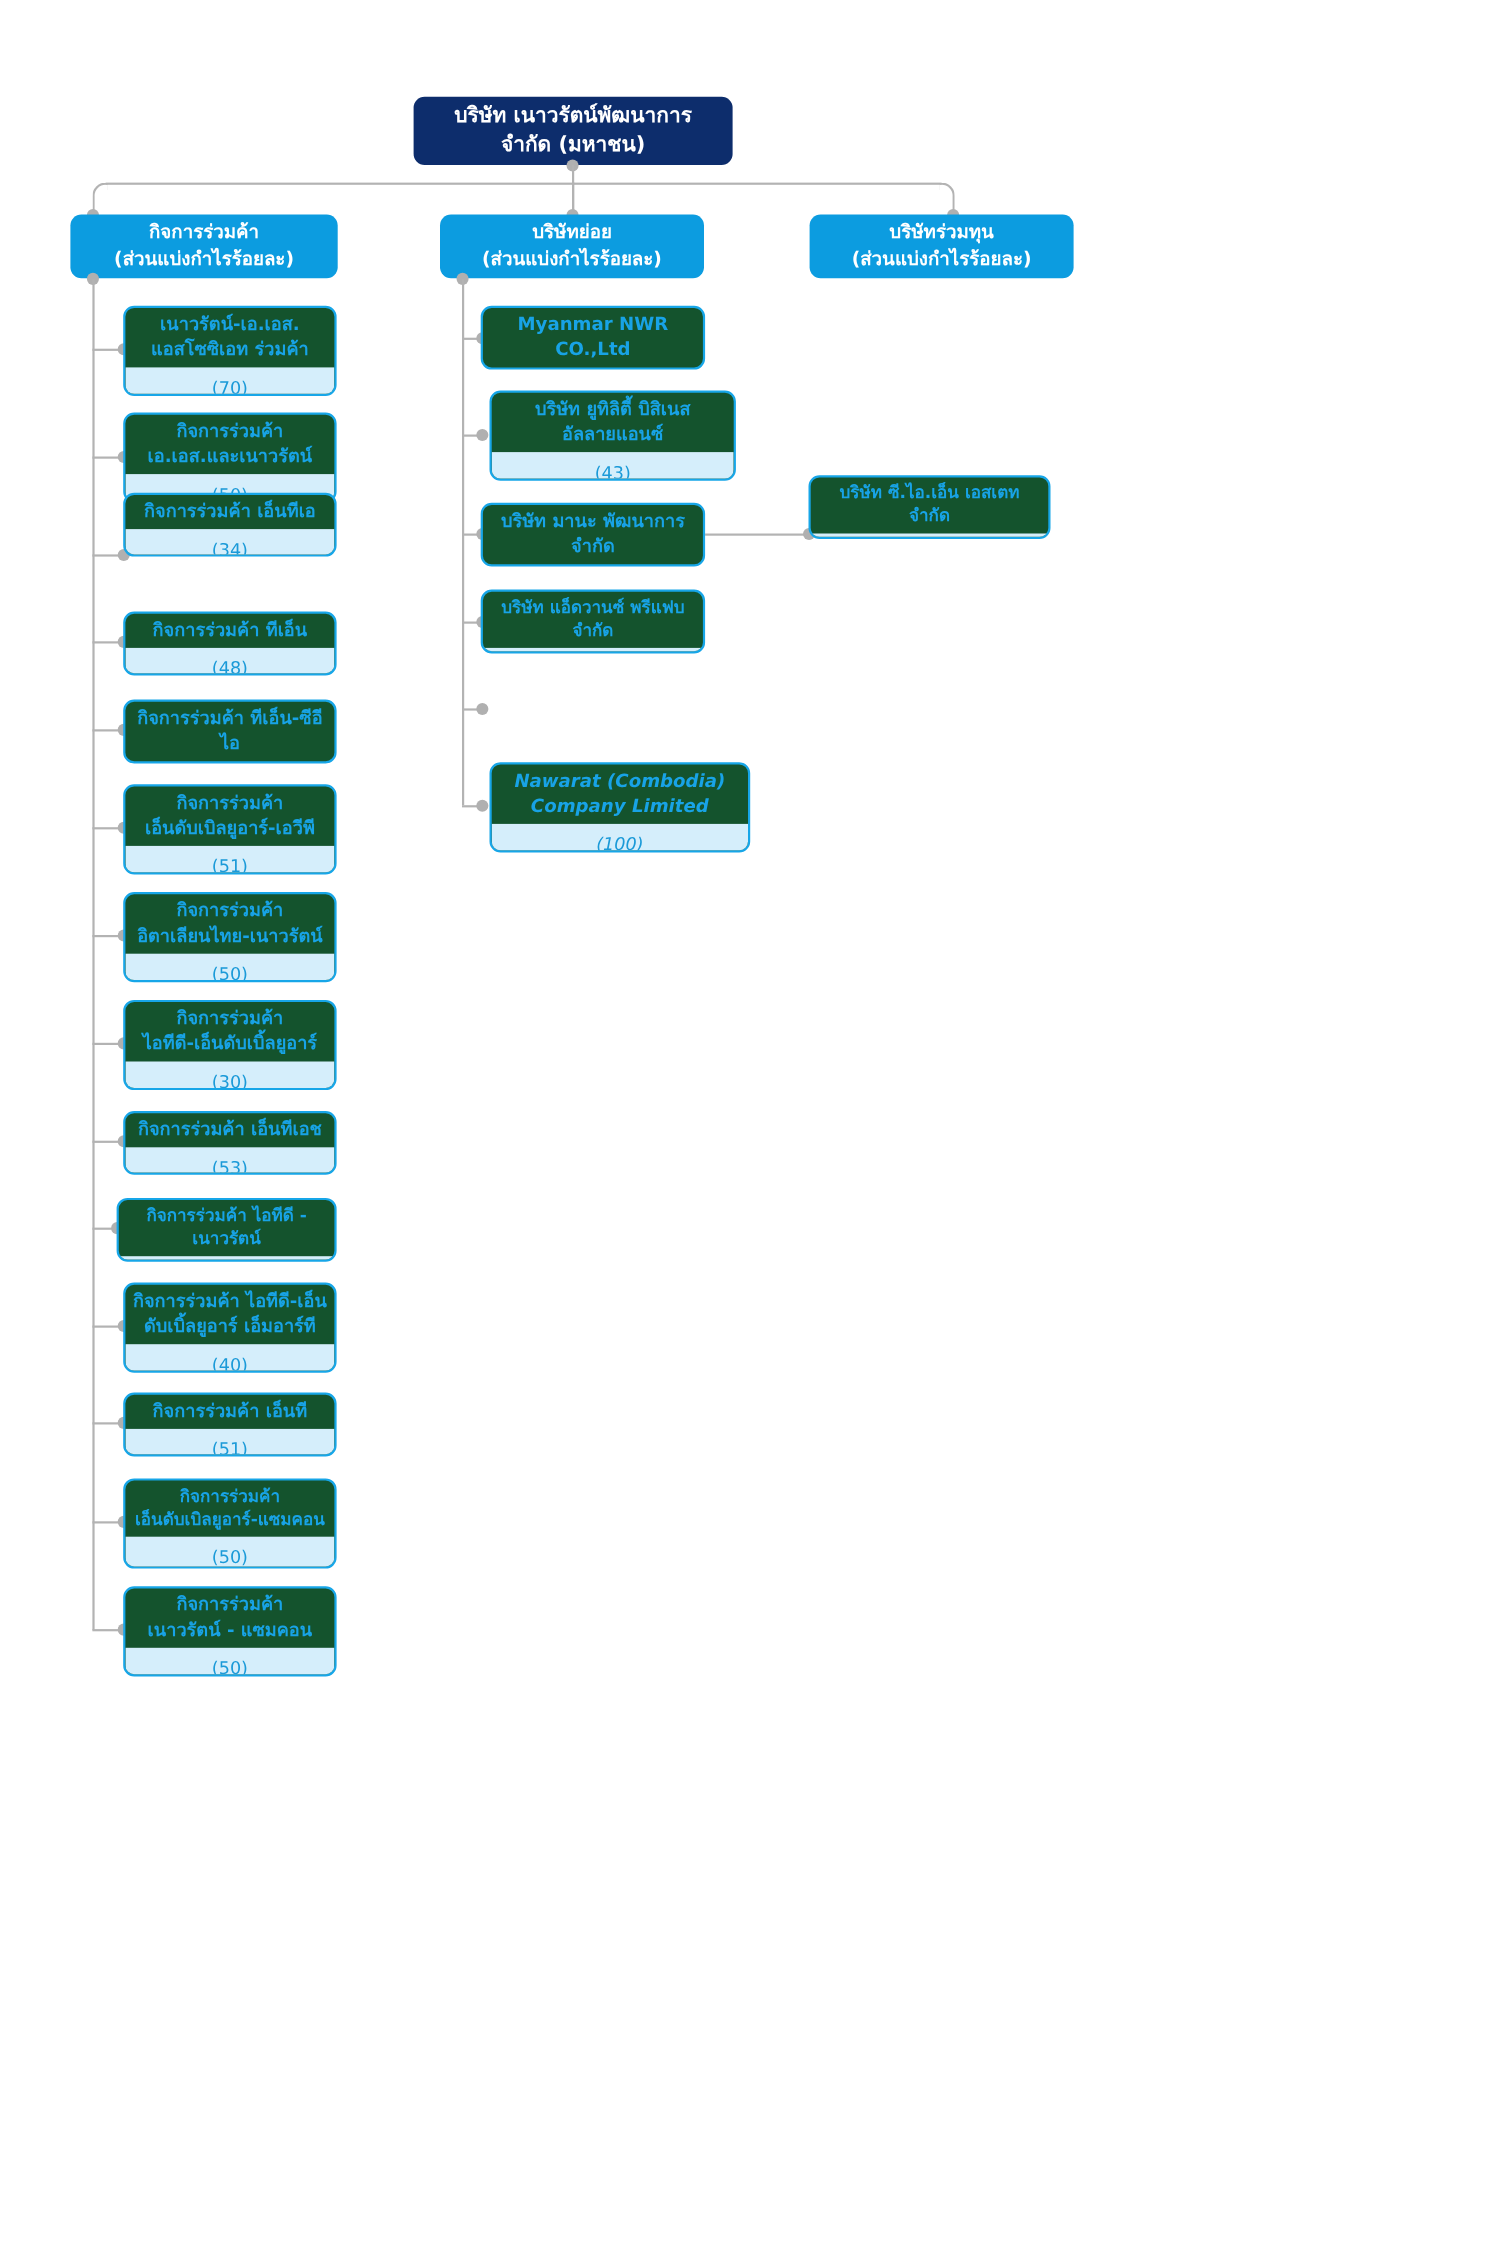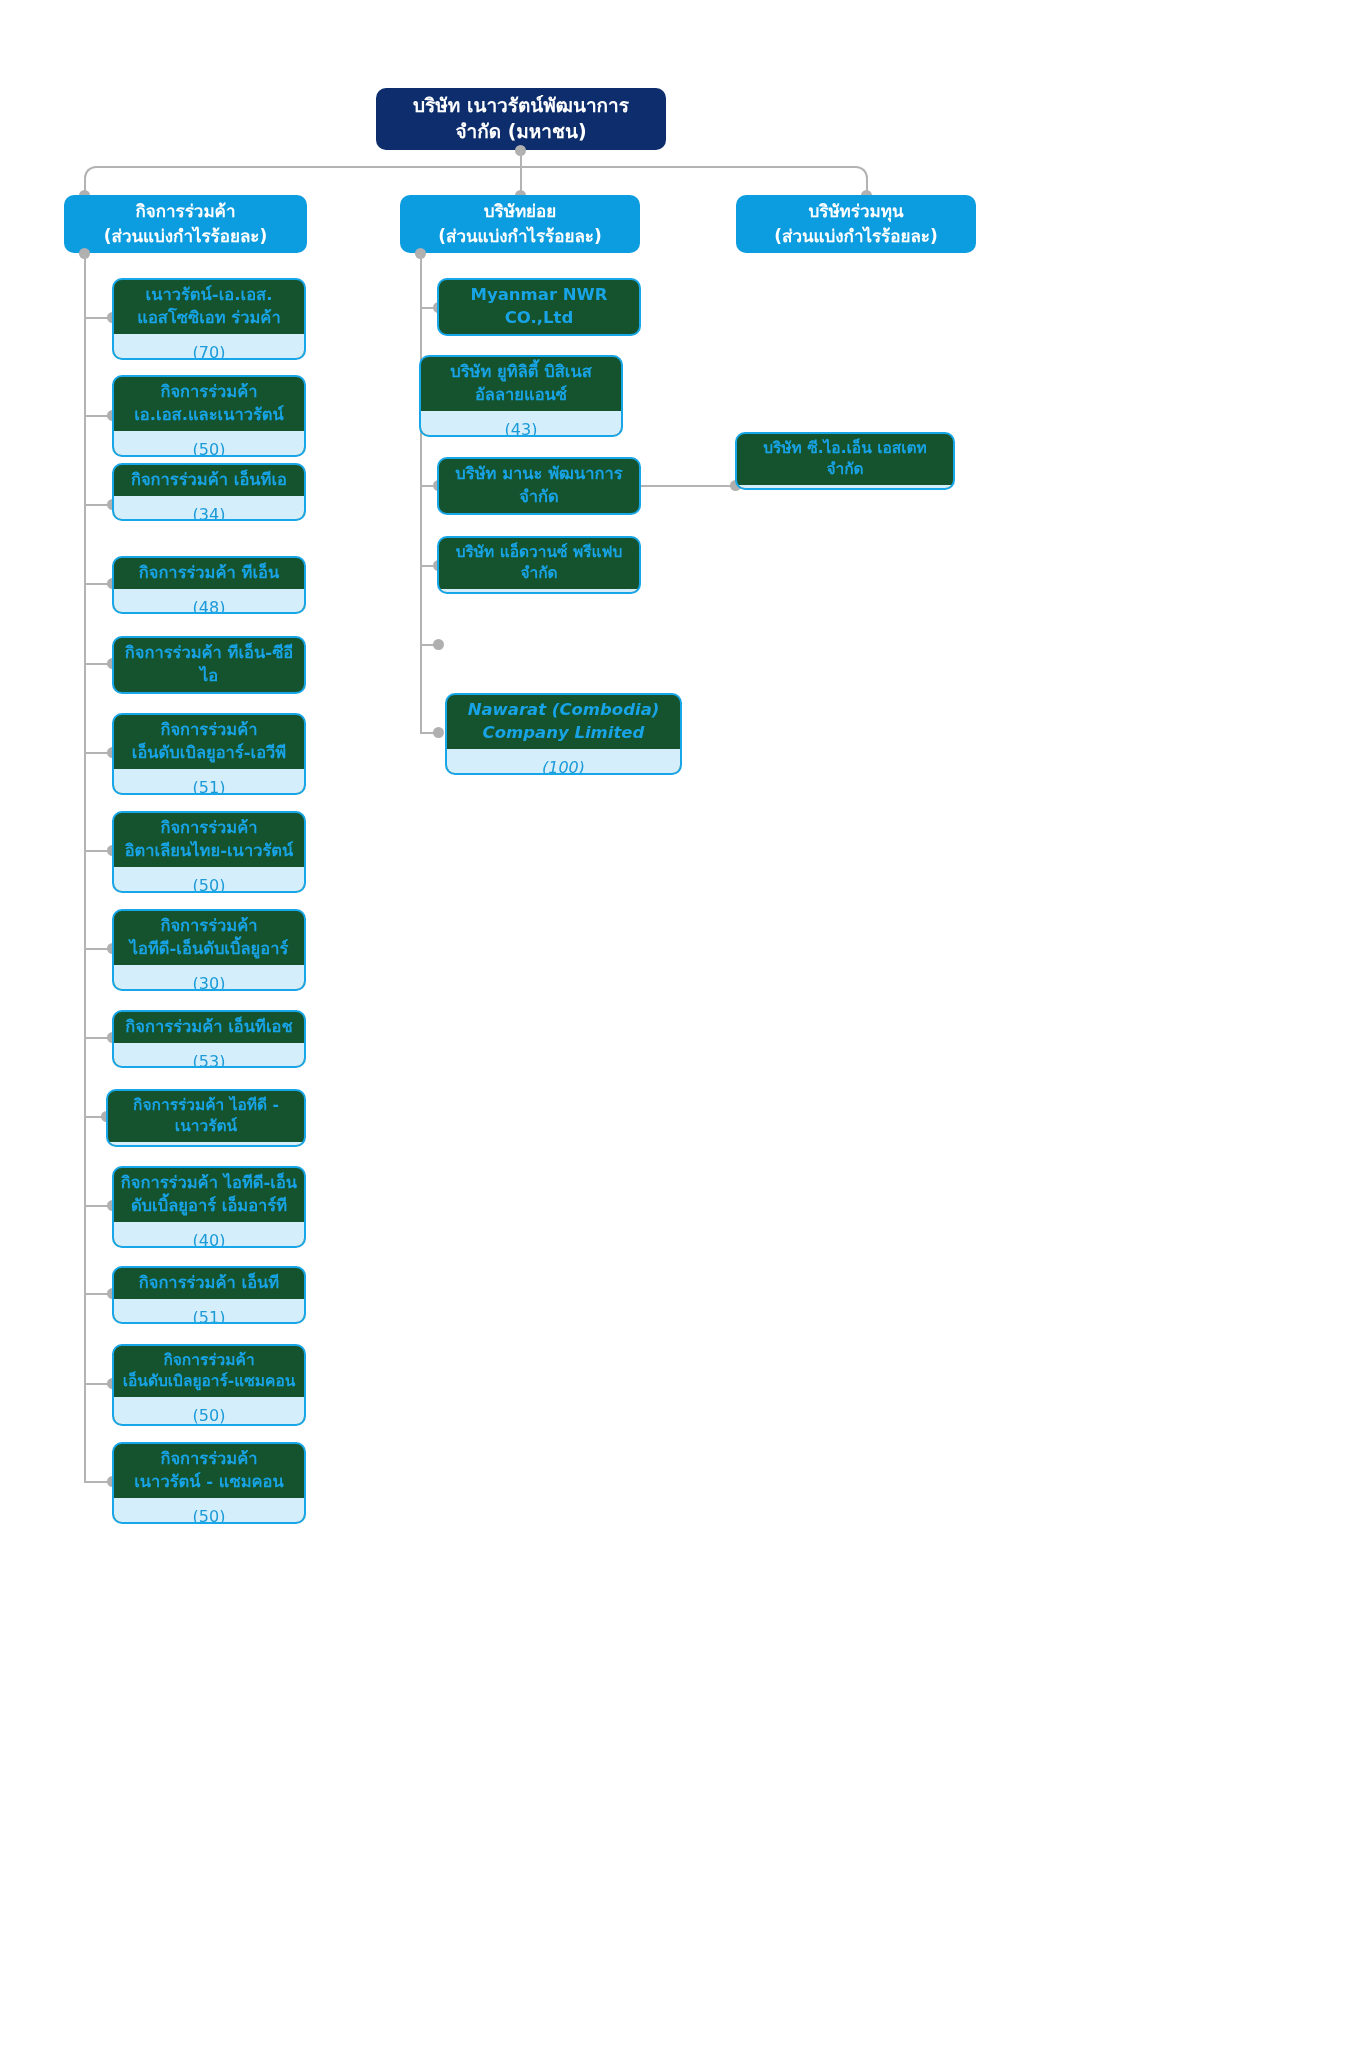--- a/index.html
+++ b/index.html
@@ -228,21 +228,21 @@
 แอสโซซิเอท ร่วมค้า</div>
     <div class="pct">(70)</div>
   </div>
 
   <div class="node" style="left:112px; top:375px; width:194px; height:82px;">
     <div class="title" style="white-space:pre-line;">กิจการร่วมค้า
 เอ.เอส.และเนาวรัตน์</div>
     <div class="pct">(50)</div>
   </div>
 
-  <div class="node" style="left:112px; top:463px; width:194px; height:58px;">
+  <div class="node" style="left:112px; top:448px; width:194px; height:58px;">
     <div class="title">กิจการร่วมค้า เอ็นทีเอ</div>
     <div class="pct">(34)</div>
   </div>
 
   <div class="node" style="left:112px; top:556px; width:194px; height:58px;">
     <div class="title">กิจการร่วมค้า ทีเอ็น</div>
     <div class="pct">(48)</div>
   </div>
 
   <div class="node" style="left:112px; top:636px; width:194px; height:58px;">
@@ -299,21 +299,21 @@
     <div class="title" style="white-space:pre-line;">กิจการร่วมค้า
 เนาวรัตน์ - แซมคอน</div>
     <div class="pct">(50)</div>
   </div>
 
   <div class="node" style="left:437px; top:278px; width:204px; height:58px;">
     <div class="title">Myanmar NWR CO.,Ltd</div>
     <div class="pct">(100)</div>
   </div>
 
-  <div class="node" style="left:419px; top:355px; width:204px; height:82px;">
+  <div class="node" style="left:445px; top:355px; width:224px; height:82px;">
     <div class="title" style="white-space:pre-line;">บริษัท ยูทิลิตี้ บิสิเนส
 อัลลายแอนซ์</div>
     <div class="pct">(43)</div>
   </div>
 
   <div class="node" style="left:437px; top:457px; width:204px; height:58px;">
     <div class="title">บริษัท มานะ พัฒนาการ จำกัด</div>
     <div class="pct">(100)</div>
   </div>
 

